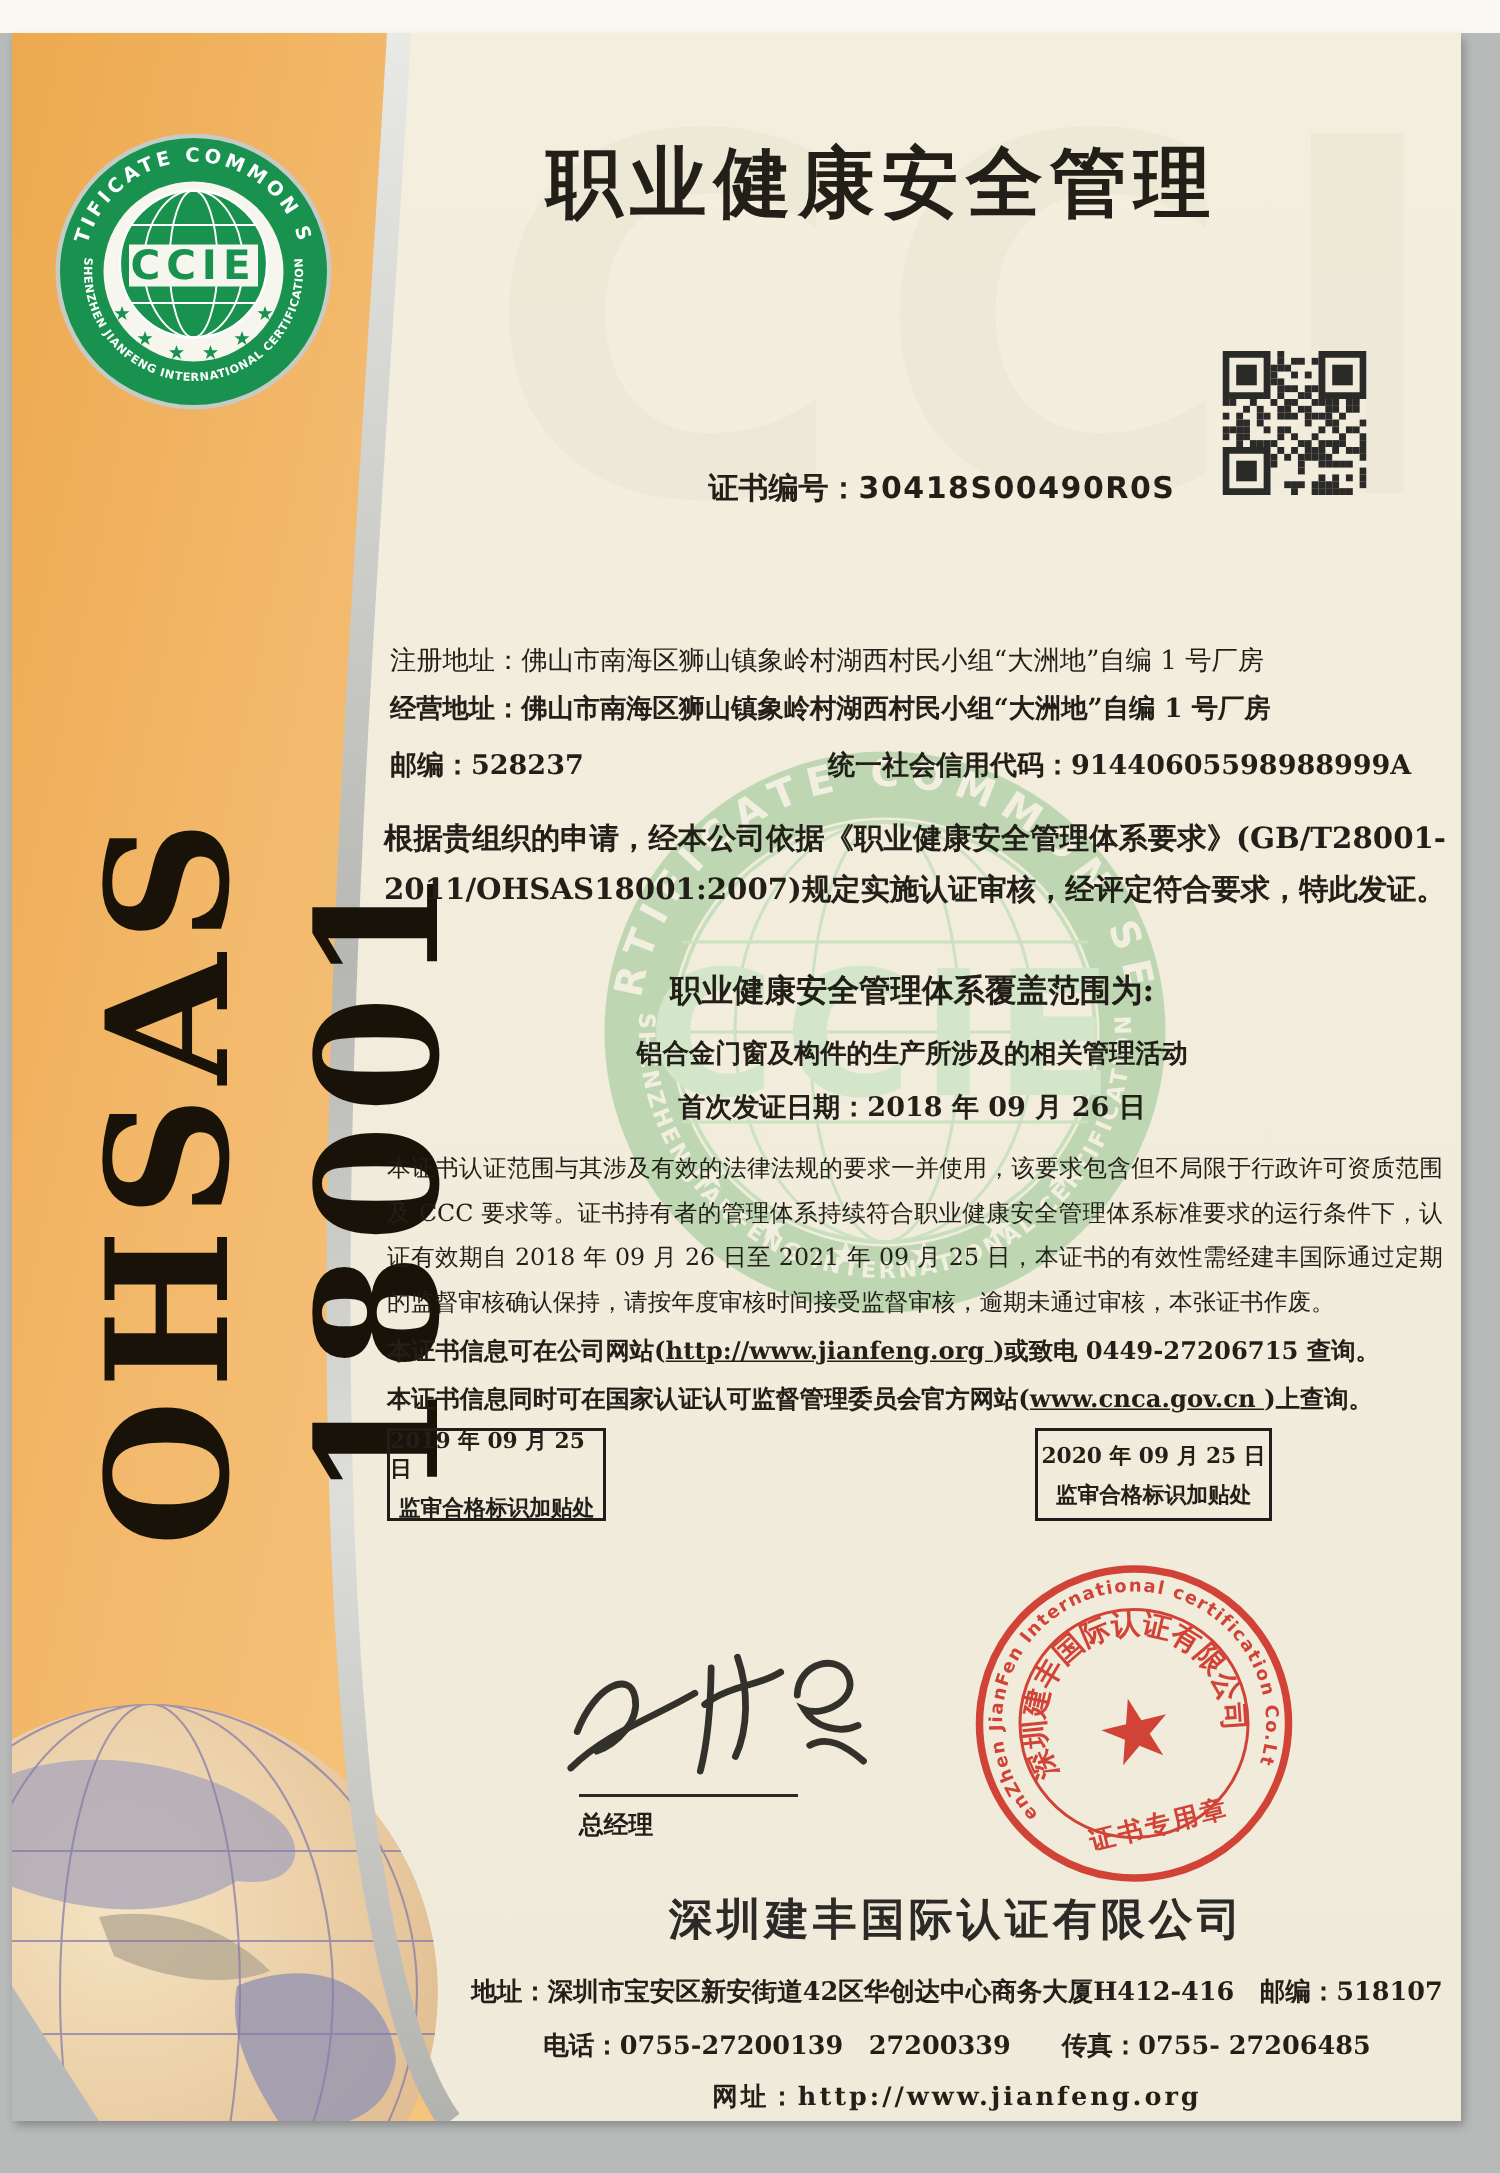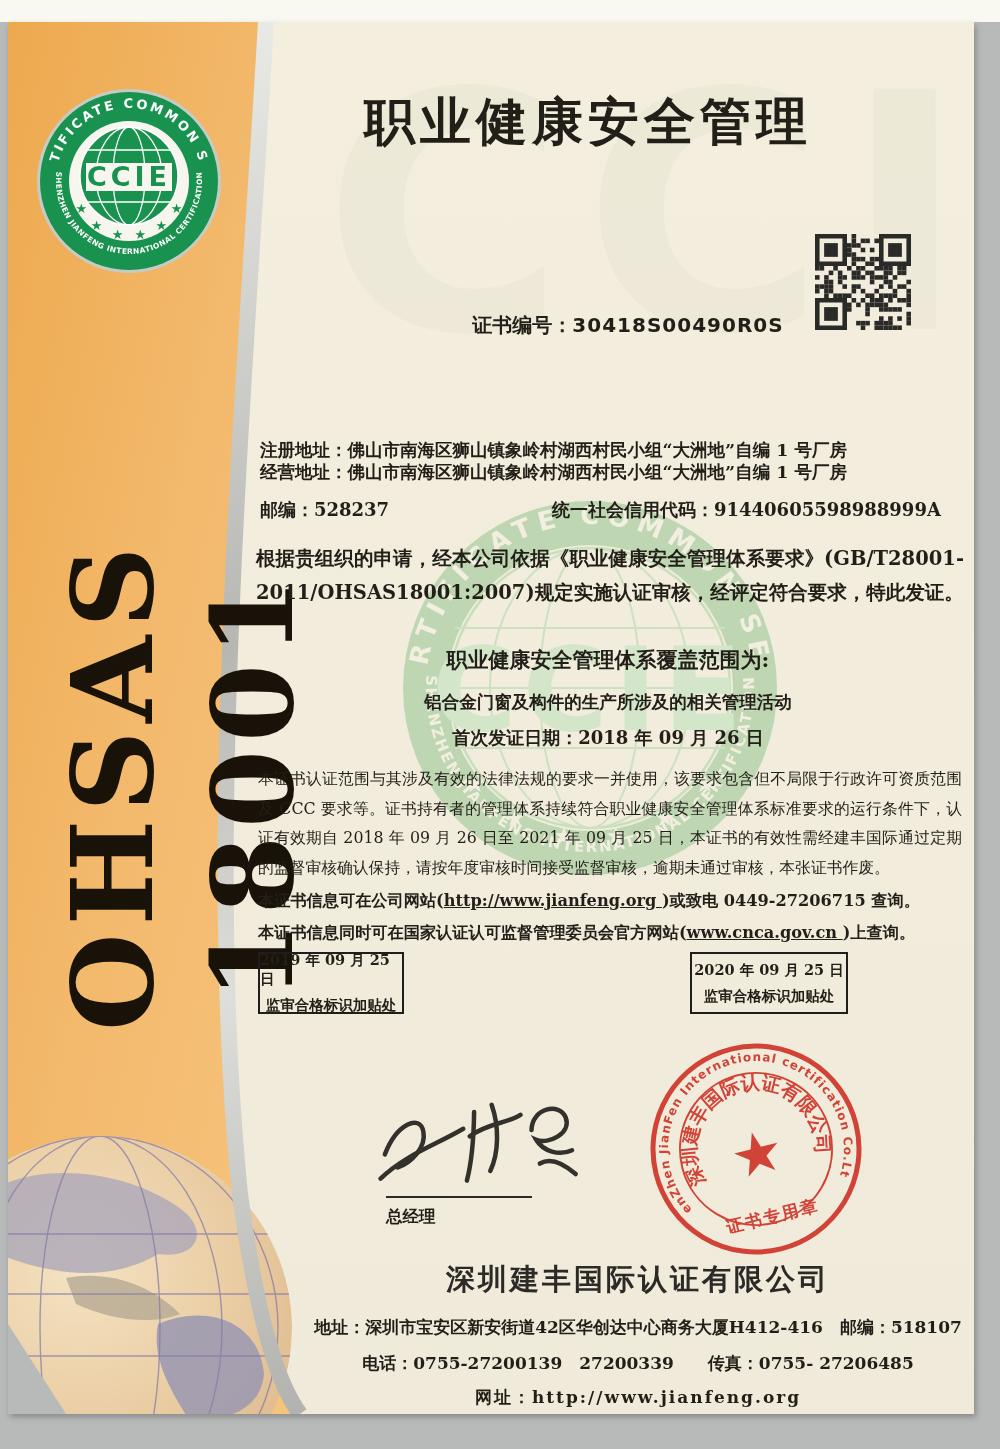--- a/index.html
+++ b/index.html
@@ -16,21 +16,21 @@
   .ohsas{position:absolute;left:-360px;top:688px;width:940px;height:150px;z-index:4;
          transform:rotate(-90deg);text-align:center;
          font-weight:bold;font-size:112px;letter-spacing:8px;color:#181208;line-height:140px;}
   .ccie-logo{position:absolute;left:26px;top:64px;z-index:4;}
   .content{position:absolute;left:0;top:0;width:966px;height:1392px;z-index:5;color:#221f18;}
   .t1{position:absolute;left:250px;top:66px;width:660px;text-align:center;font-size:51px;font-weight:bold;letter-spacing:5px;}
   .t2{position:absolute;left:250px;top:150px;width:660px;text-align:center;font-size:51px;font-weight:bold;letter-spacing:12px;}
   .certno{position:absolute;left:250px;top:290px;width:740px;text-align:center;font-size:20px;font-weight:bold;}
   .certno .num{font-family:"DejaVu Sans","Liberation Sans",sans-serif;letter-spacing:1px;}
   .company{position:absolute;left:250px;top:344px;width:700px;text-align:center;font-size:31px;font-weight:bold;letter-spacing:2px;}
-  .addr1{position:absolute;left:252px;top:406px;font-size:17.5px;font-weight:700;margin-top:10px;}
+  .addr1{position:absolute;left:252px;top:406px;font-size:17.5px;font-weight:400;}
   .addr2{position:absolute;left:252px;top:438px;font-size:17.5px;font-weight:600;}
   .postal{position:absolute;left:252px;top:476px;font-size:18px;font-weight:bold;}
   .credit{position:absolute;left:544px;top:476px;font-size:18px;font-weight:bold;}
   .grant{position:absolute;left:248px;top:520px;width:708px;font-size:19.5px;line-height:34px;font-weight:600;text-align:justify;}
   .scopehead{position:absolute;left:250px;top:624px;width:700px;text-align:center;font-size:21px;font-weight:bold;}
   .scope{position:absolute;left:250px;top:668px;width:700px;text-align:center;font-size:17.5px;font-weight:700;}
   .firstissue{position:absolute;left:250px;top:704px;width:700px;text-align:center;font-size:18px;font-weight:bold;}
   .terms{position:absolute;left:250px;top:742px;width:704px;font-size:15.8px;line-height:29.5px;font-weight:400;text-align:justify;}
   .q1{position:absolute;left:250px;top:868px;font-size:16.2px;font-weight:600;white-space:pre-wrap;}
   .q2{position:absolute;left:250px;top:900px;font-size:16.2px;font-weight:600;white-space:pre-wrap;}

